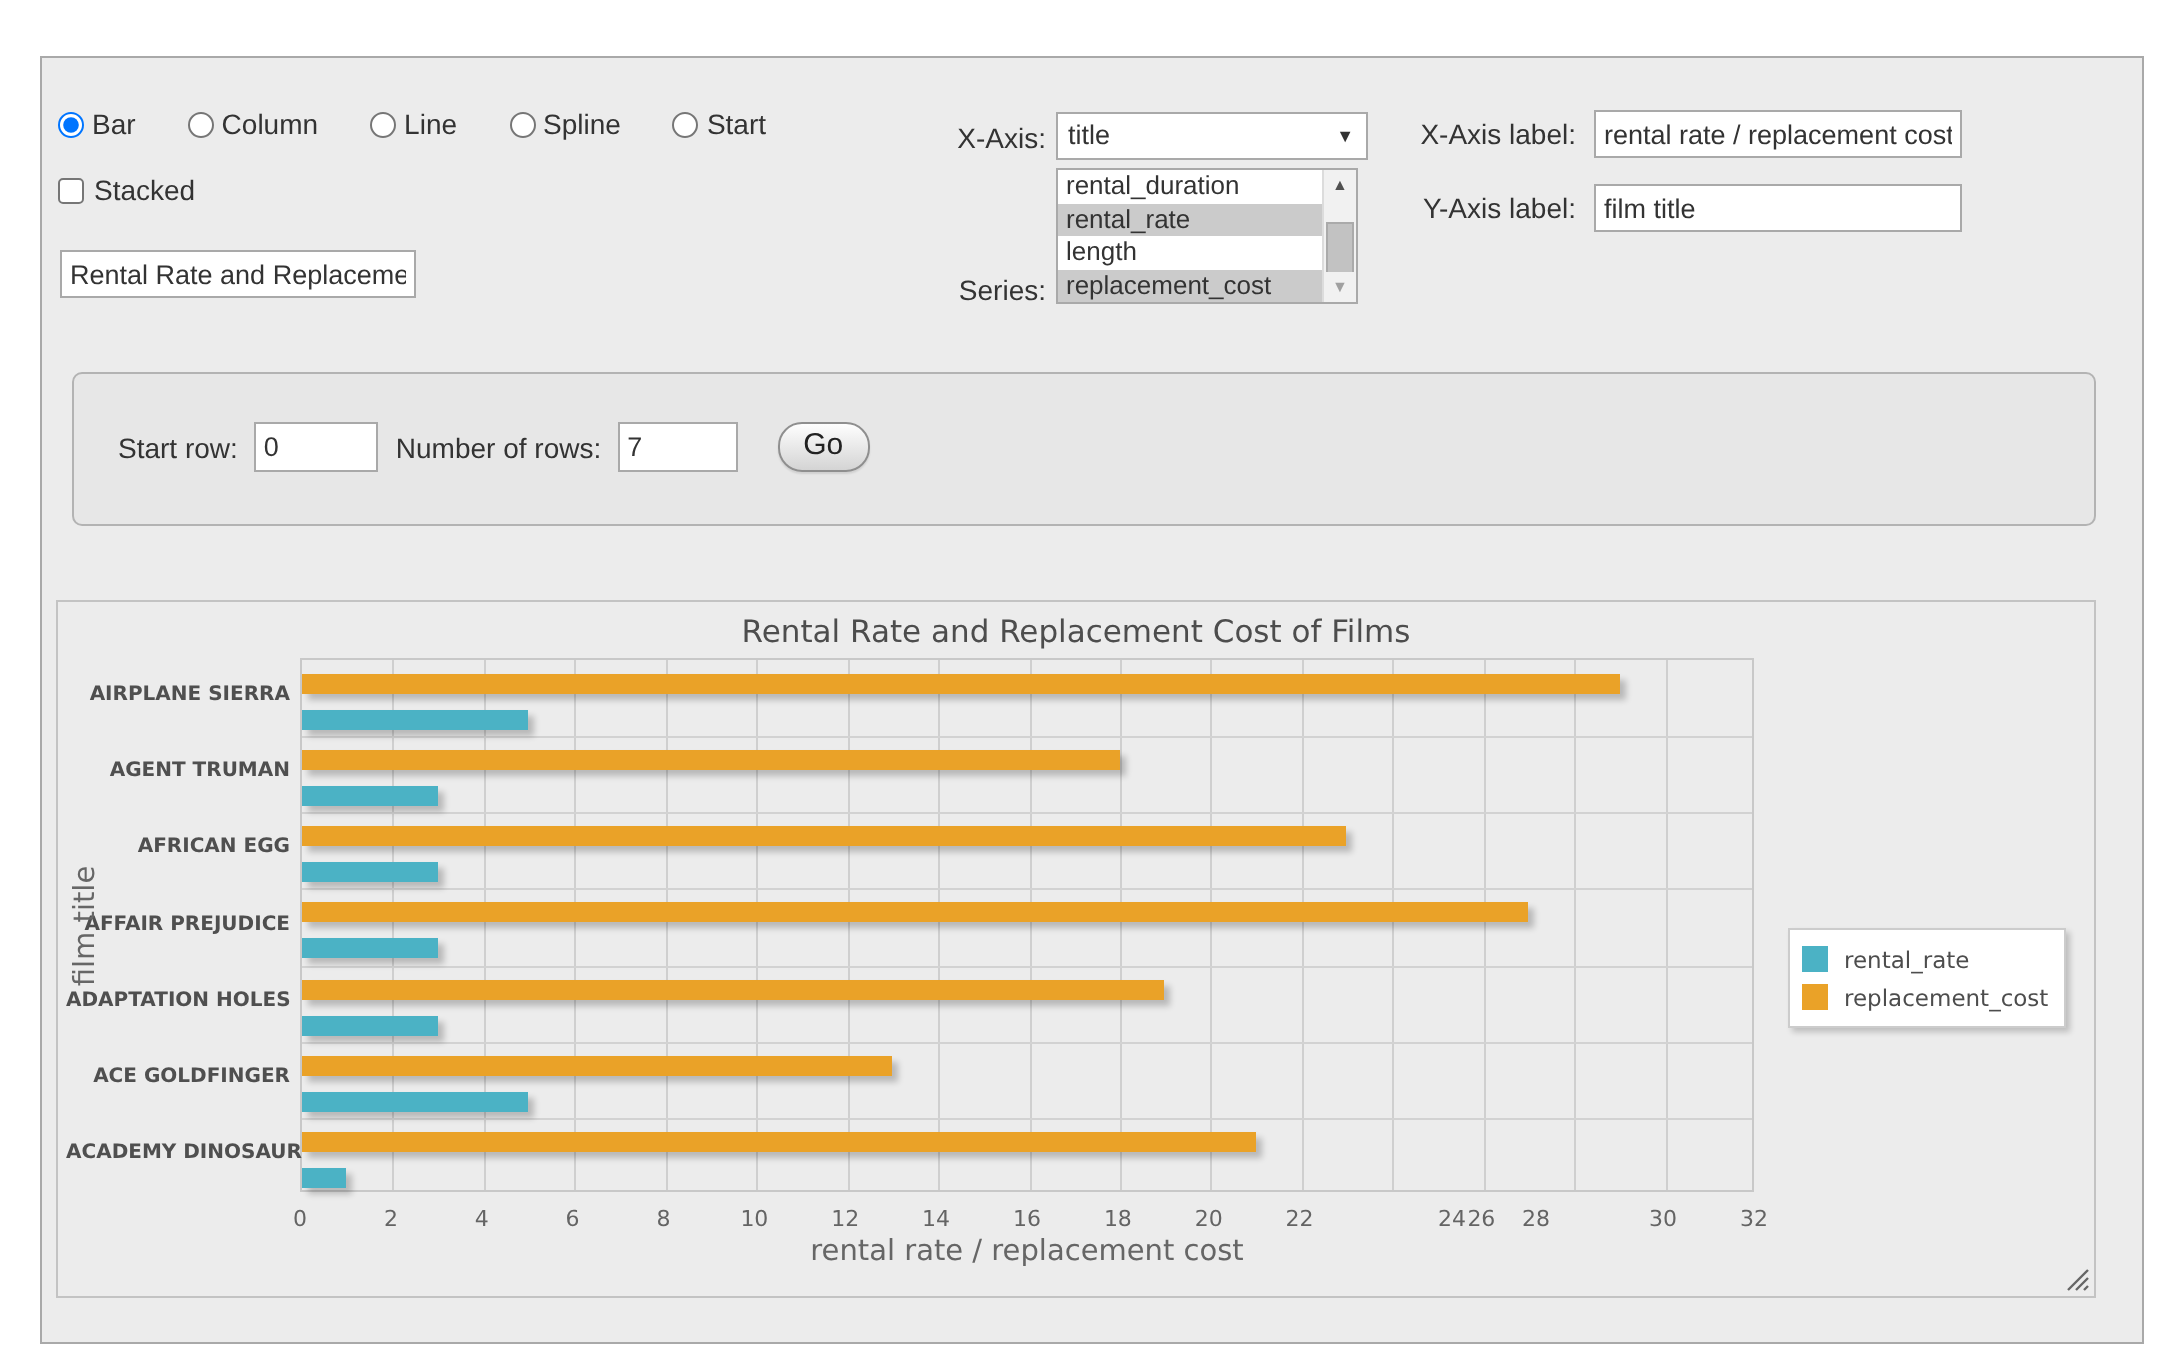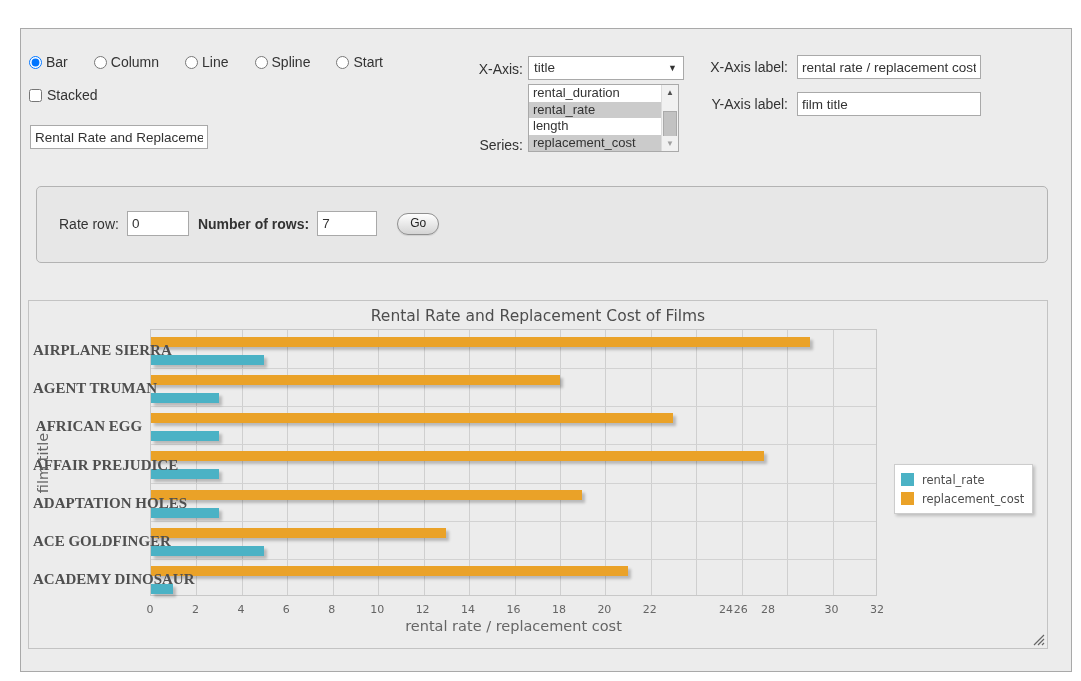--- a/index.html
+++ b/index.html
@@ -49,38 +49,38 @@
   .in-xaxis-label { position:absolute; left:797px; top:55px; width:184px; height:24px; }
   .in-yaxis-label { position:absolute; left:797px; top:92px; width:184px; height:24px; }
 
   
   .rowbox { position:absolute; left:36px; top:186px; width:1012px; height:77px; background:#e7e7e7;
             border:1px solid #b3b3b3; border-radius:5px; }
   .rowbox .inner { position:absolute; left:22px; top:24px; display:flex; align-items:center; font-size:14px; }
   .rowbox input { height:25px; }
   .in-startrow { width:62px; margin-left:8px; }
   .in-numrows  { width:60px; margin-left:8px; }
-  .lbl-numrows { margin-left:9px;font-weight:bold; }
-  .go-btn { margin-left:20px; font-family:"Liberation Sans",sans-serif; font-size:12px; color:#222;
+  .lbl-numrows { margin-left:9px; }
+  .go-btn { margin-left:20px; font-family:"Liberation Sans",sans-serif; font-size:15px; color:#222;
             padding:2px 12px 4px 12px; border:1px solid #8f8f8f; border-radius:12px;
             background:linear-gradient(#fefefe,#d4d4d4); cursor:pointer; box-shadow:0 1px 1px rgba(0,0,0,0.1); }
 
   
   .chart-box { position:absolute; left:28px; top:300px; width:1020px; height:349px;
                background:#ececec; border:1px solid #c3c3c3;
                font-family:"DejaVu Sans", sans-serif; }
   .chart-title { position:absolute; left:0; top:6px; width:100%; text-align:center;
                  font-size:15.5px; color:#4d4d4d; }
   .plot { position:absolute; left:121px; top:28px; width:727px; height:267px;
           border:1px solid #c8c8c8; background:#ececec; }
   .vline { position:absolute; top:0; bottom:0; width:1px; background:#cfcfcf; }
   .hline { position:absolute; left:0; right:0; height:1px; background:#d2d2d2; }
   .bar { position:absolute; height:10px; box-shadow:3px 3px 3px rgba(0,0,0,0.22); }
-  .cat-label { position:absolute; left:4px; width:112px; text-align:center; font-size:15px;
-               font-weight:bold; color:#4f4f4f; white-space:nowrap;font-family:Liberation Serif, serif; }
+  .cat-label { position:absolute; left:4px; width:112px; text-align:right; font-size:10px;
+               font-weight:bold; color:#4f4f4f; white-space:nowrap; }
   .tick-label { position:absolute; top:302px; transform:translateX(-50%); font-size:11px; color:#646464; }
   .x-axis-title { position:absolute; left:121px; width:727px; top:317px; text-align:center;
                   font-size:14.5px; color:#666; }
   .y-axis-title { position:absolute; left:-96px; top:154px; width:220px; text-align:center;
                   font-size:14.5px; color:#666; transform:rotate(-90deg); }
   .chart-legend { position:absolute; left:865px; top:163px; background:#fff; border:1px solid #ccc;
                   padding:5px 8px 5px 6px; box-shadow:2px 2px 3px rgba(0,0,0,0.2); }
   .legend-row { display:flex; align-items:center; height:19px; }
   .legend-swatch { width:13px; height:13px; margin-right:8px; }
   .legend-label { font-size:11.5px; color:#4d4d4d; white-space:nowrap; }
@@ -143,21 +143,21 @@
     </div>
   </div>
 
   <span class="form-label lbl-xaxis-label">X-Axis label:</span>
   <input type="text" class="in-xaxis-label" value="rental rate / replacement cost" style="">
   <span class="form-label lbl-yaxis-label">Y-Axis label:</span>
   <input type="text" class="in-yaxis-label" value="film title" style="">
 
   <div class="rowbox">
     <div class="inner">
-      <span>Rate row:</span>
+      <span>Start row:</span>
       <input type="text" class="in-startrow" value="0" style="">
       <span class="lbl-numrows">Number of rows:</span>
       <input type="text" class="in-numrows" value="7" style="">
       <button class="go-btn">
         <span>Go</span>
       </button>
     </div>
   </div>
 
   <div class="chart-box">

